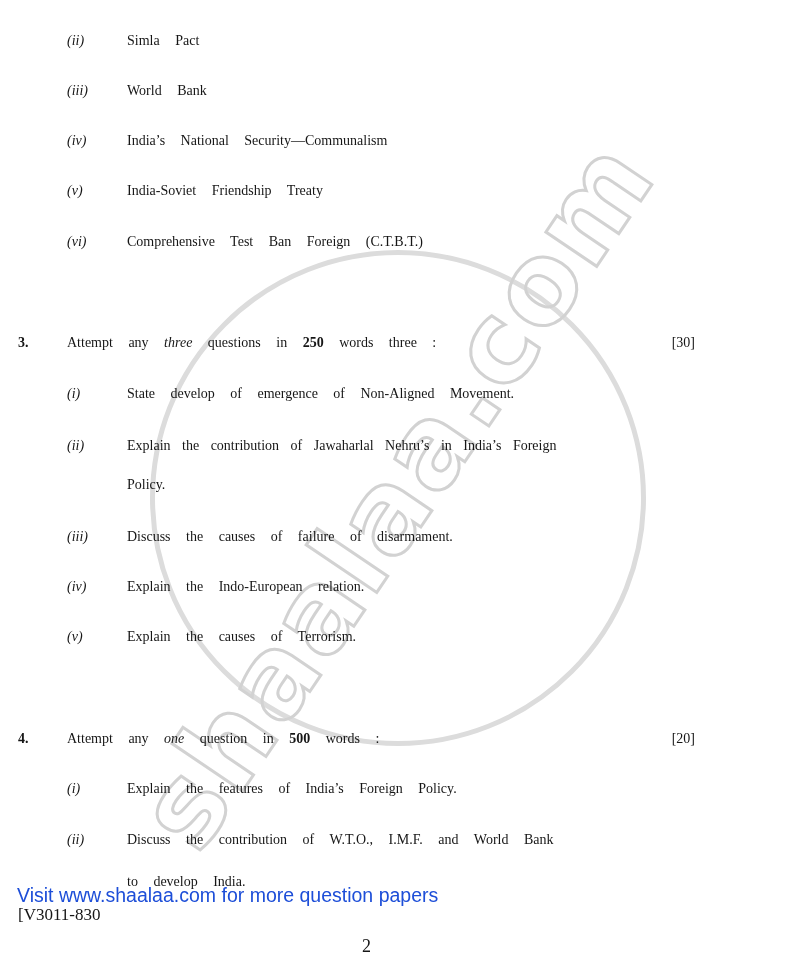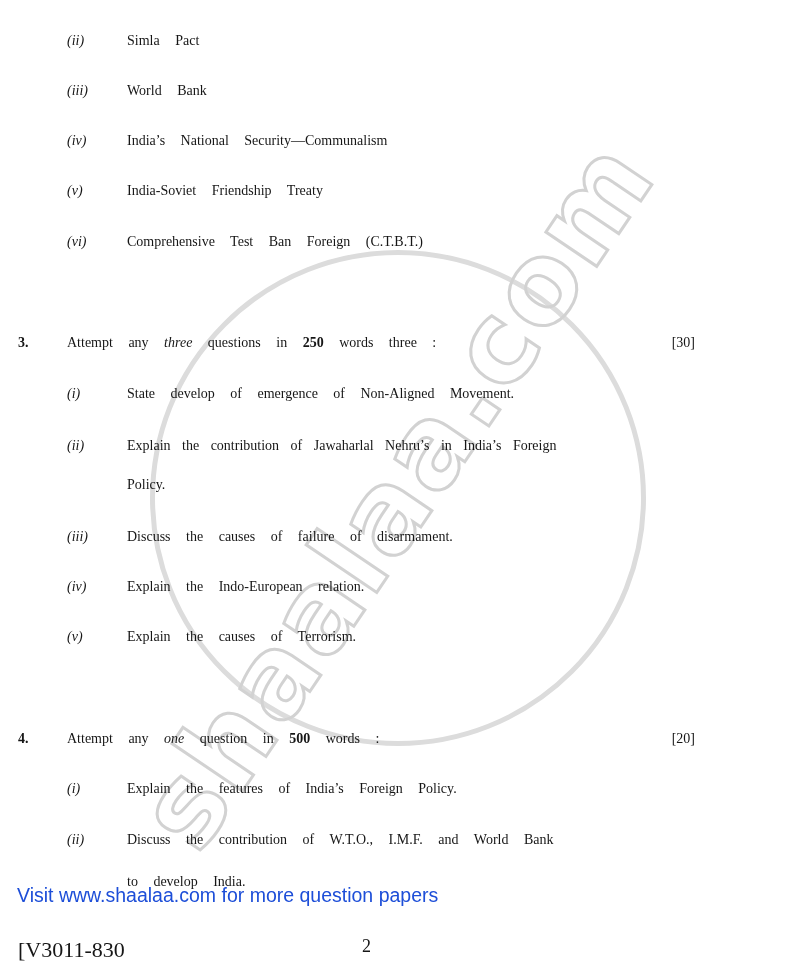--- a/index.html
+++ b/index.html
@@ -23,21 +23,21 @@
     border:5px solid #dcdcdc;border-radius:50%;
   }
   .wm-text{
     position:absolute;left:396px;top:494px;
     transform:translate(-50%,-50%) rotate(-56deg);
     font-family:"DejaVu Sans",sans-serif;font-weight:bold;
     font-size:112px;letter-spacing:3px;white-space:nowrap;
     color:transparent;-webkit-text-stroke:3px #d2d2d2;
   }
   
-  .footer-code{position:absolute;left:18px;top:937px;font-size:22px;word-spacing:0;}
+  .footer-code{position:absolute;left:18px;top:905px;font-size:17px;word-spacing:0;}
   .footer-page{position:absolute;left:362px;top:936px;font-size:18px;word-spacing:0;}
   .footer-promo{
     position:absolute;left:17px;top:884px;
     font-family:"Liberation Sans",sans-serif;font-size:19.5px;
     color:#1d4ed8;word-spacing:0;white-space:nowrap;
   }
 </style>
 </head>
 <body>
 

